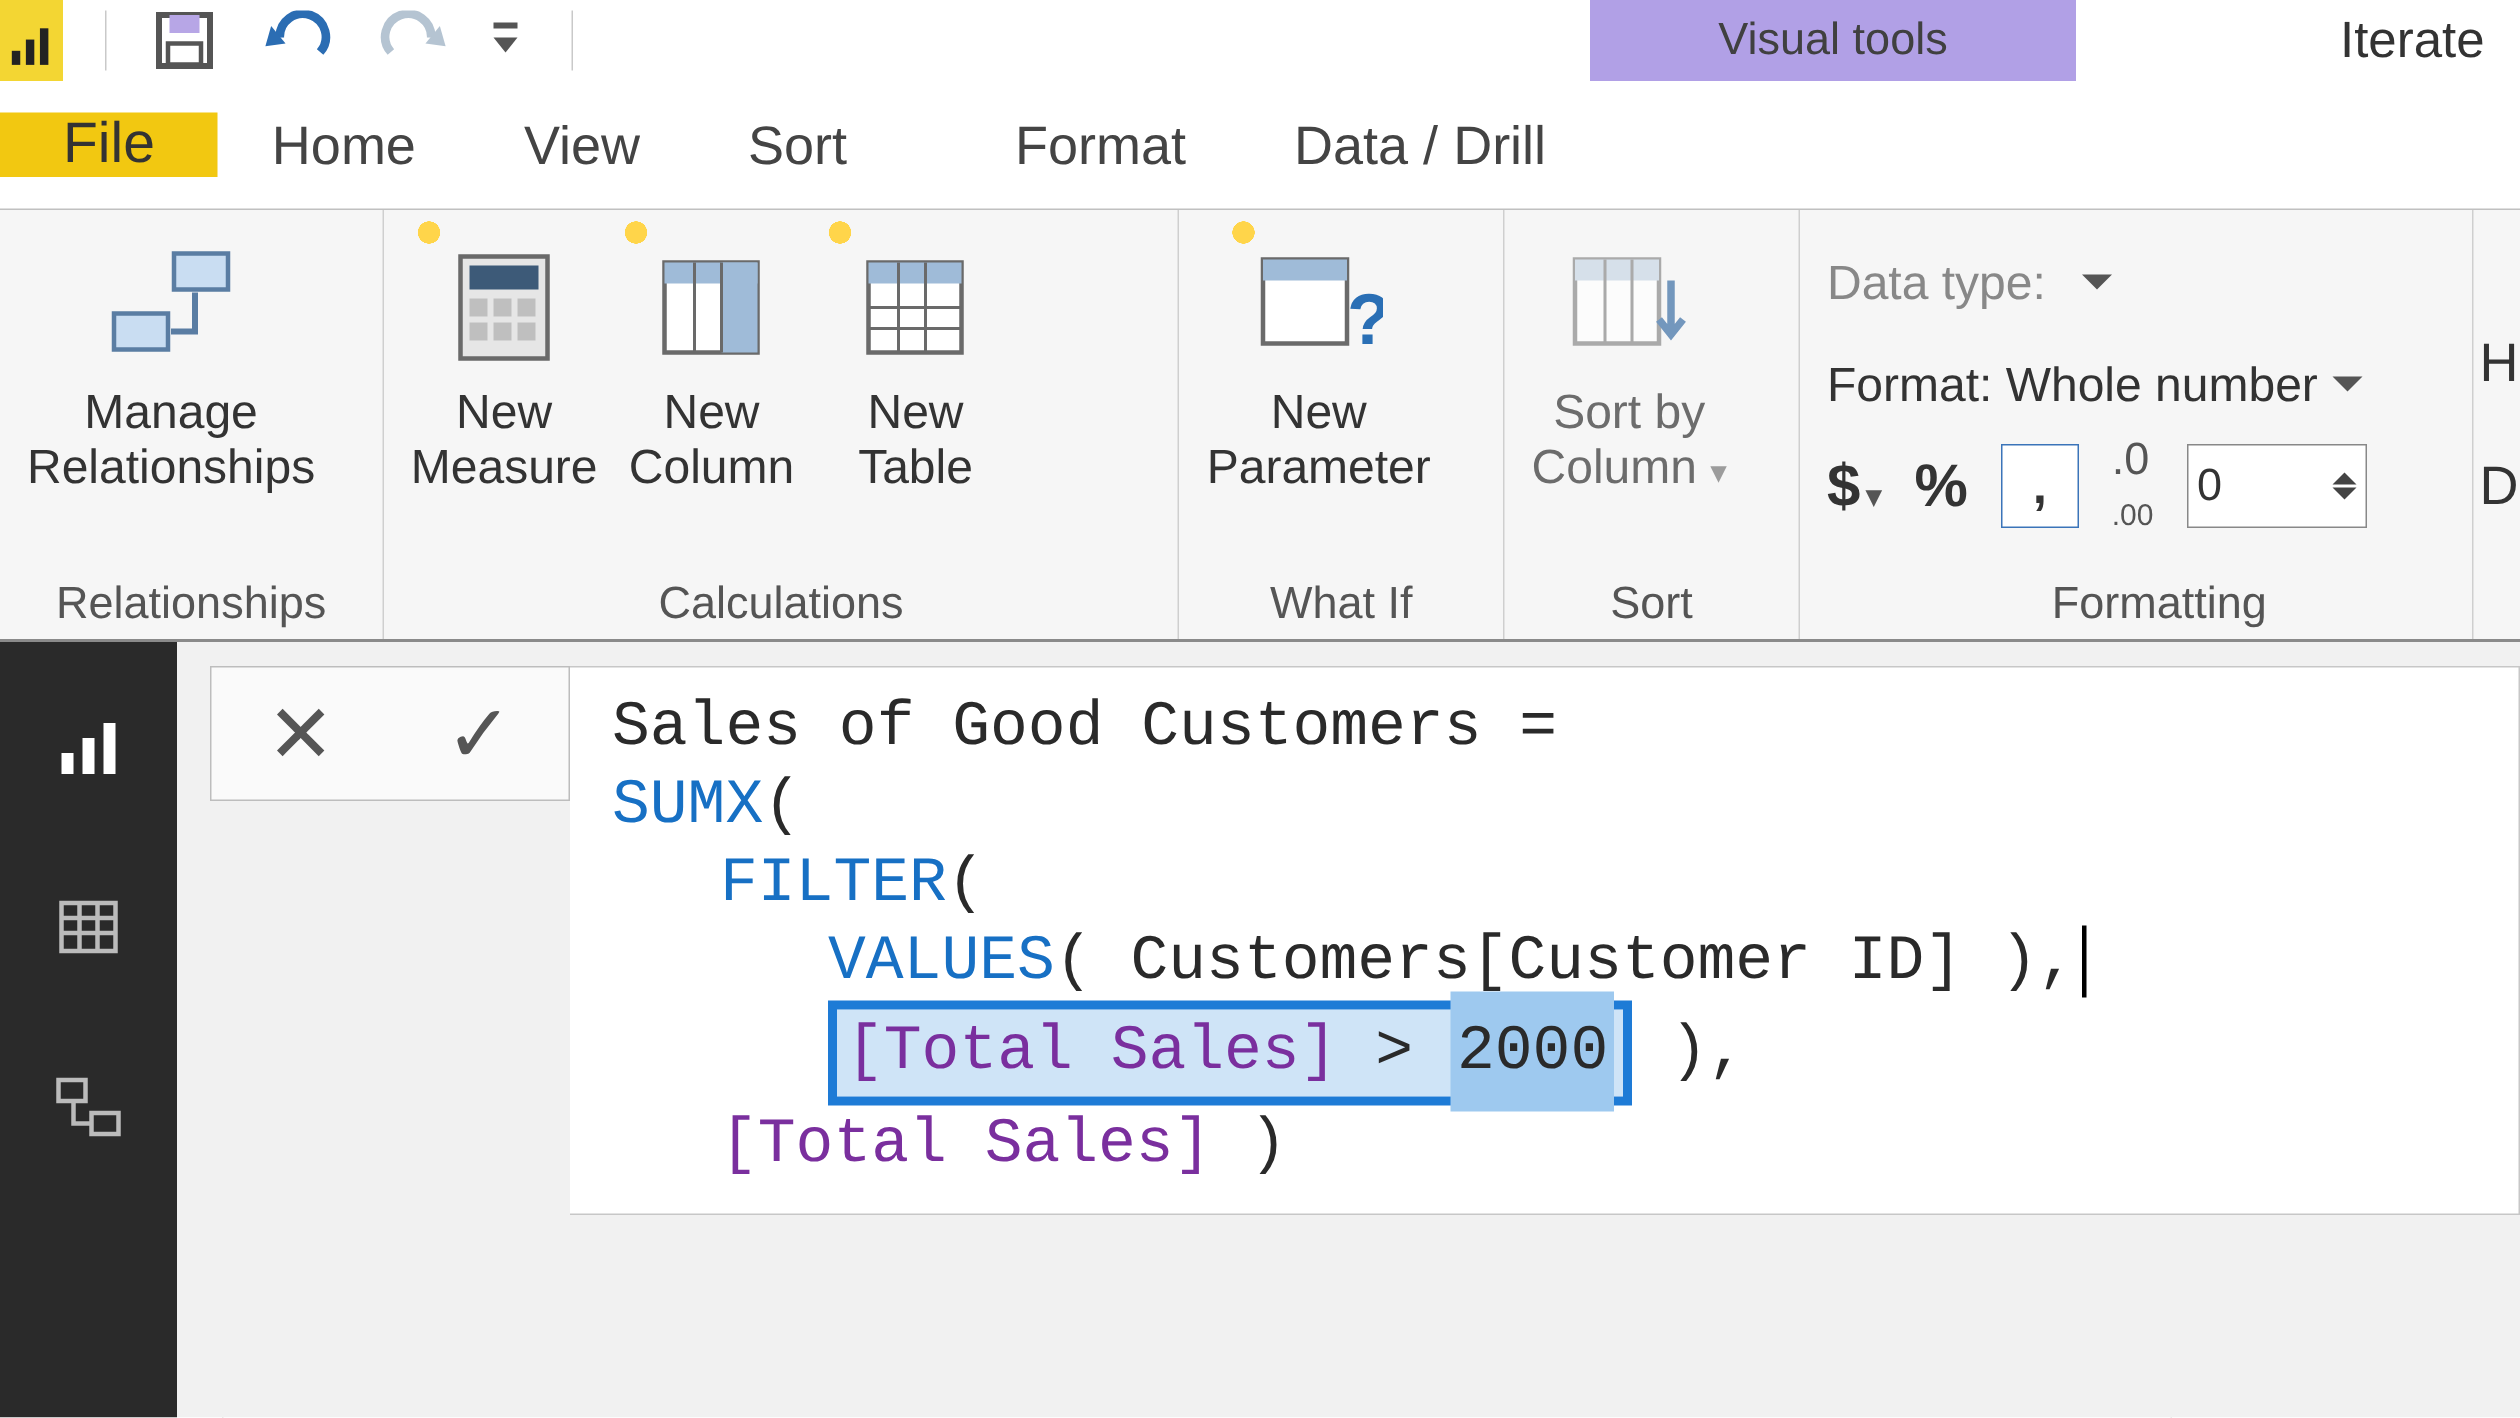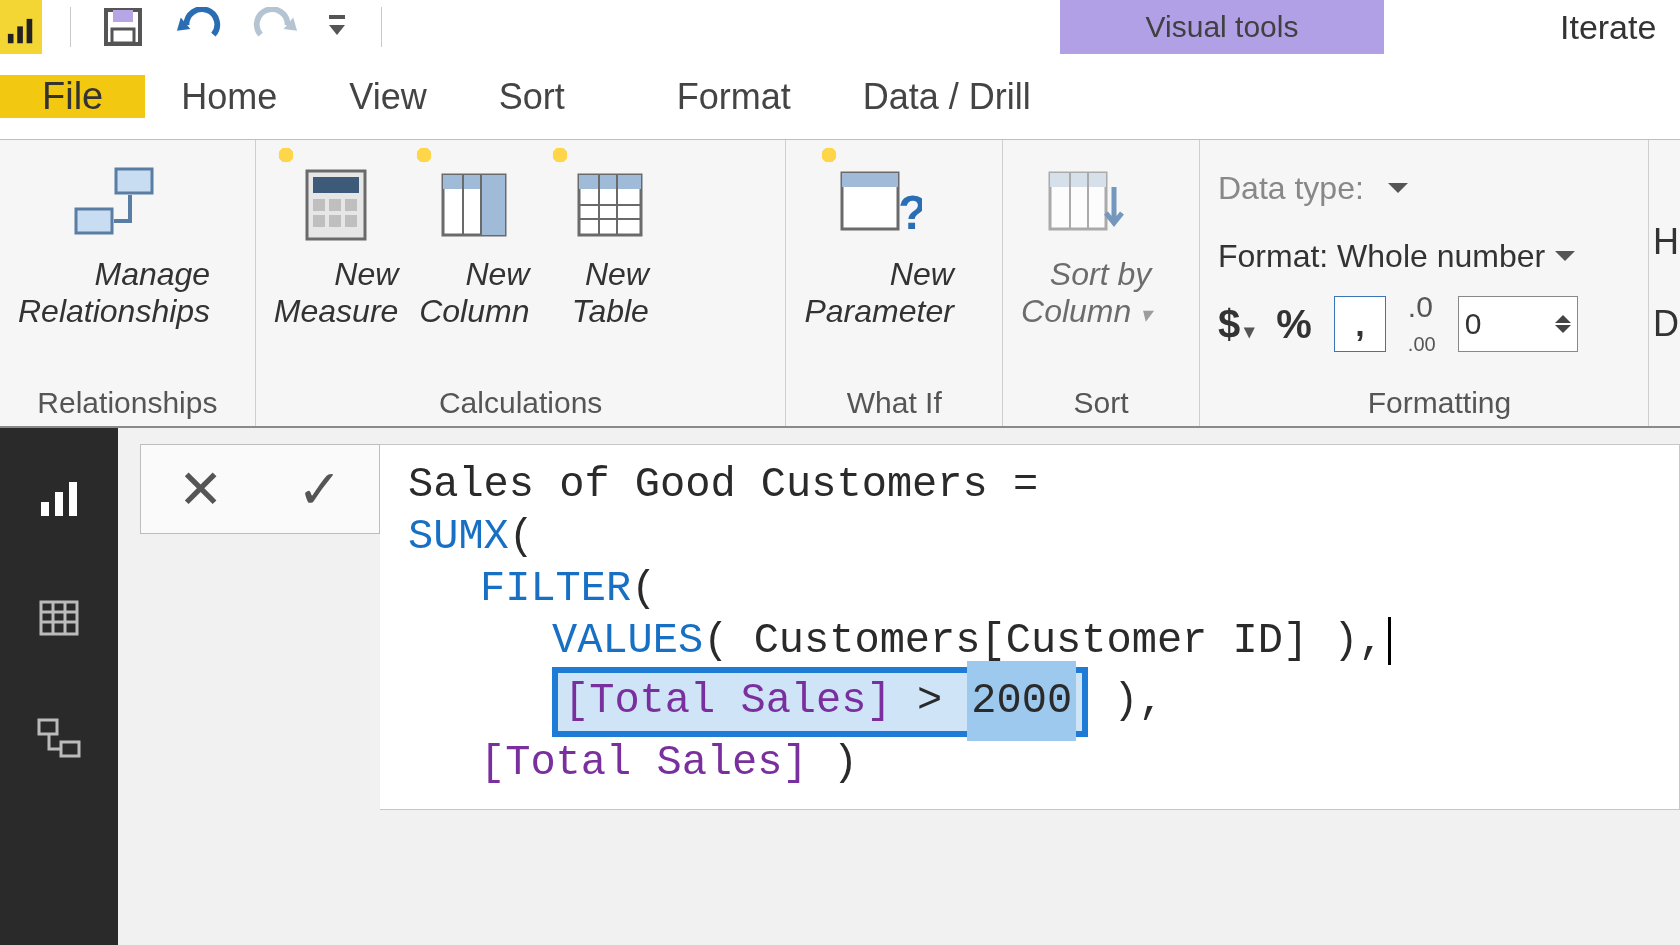--- a/index.html
+++ b/index.html
@@ -101,21 +101,21 @@
     color: #555;
     padding: 6px 0 2px 0;
   }
   .rbtn {
     display: flex; flex-direction: column; align-items: center; justify-content: flex-start;
     gap: 6px;
     min-width: 120px;
     padding-top: 6px;
   }
   .rbtn .icon-box { width: 90px; height: 90px; display:flex; align-items:center; justify-content:center; }
-  .rbtn .lbl { font-size: 32px; color: #333; text-align: right; line-height: 1.15; font-style: italic; }
+  .rbtn .lbl { font-size: 32px; color: #333; text-align: center; line-height: 1.15; }
   .sparkle { position: relative; }
   .sparkle::before {
     content:""; position:absolute; left:-18px; top:-18px; width:26px; height:26px;
     background: radial-gradient(circle,#ffd54a 0 40%,transparent 41%);
   }
 
   
   svg { display:block; }
 
   

